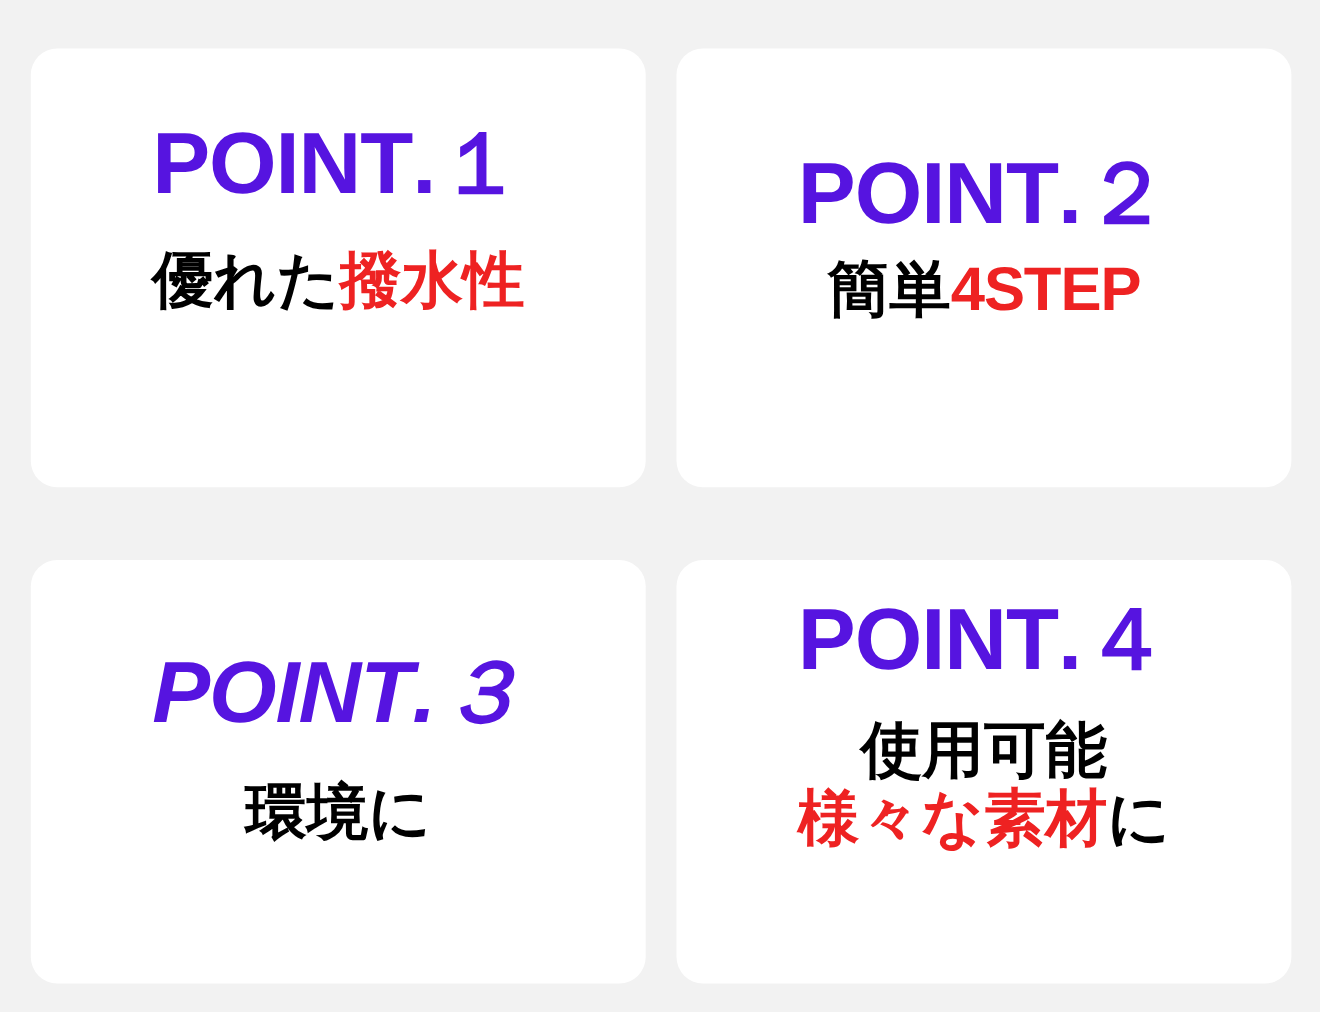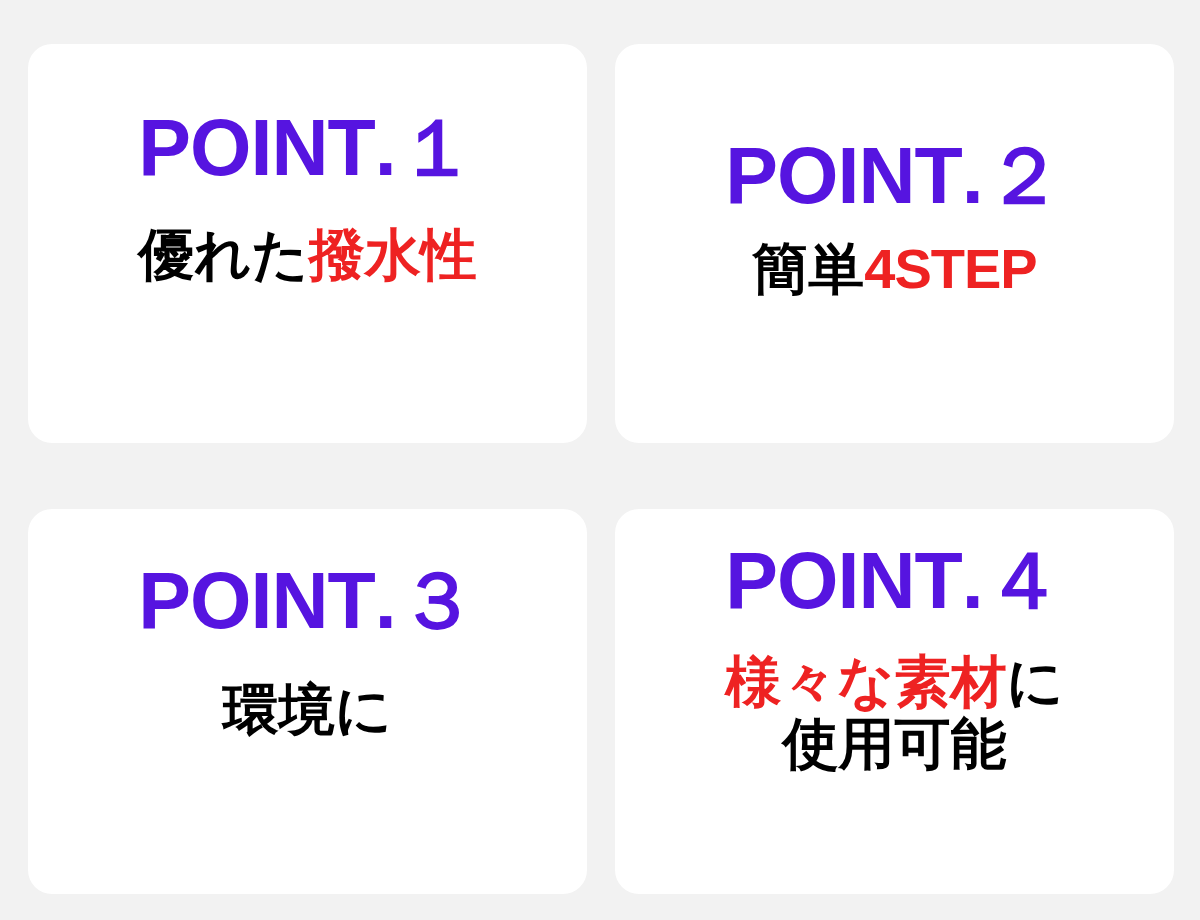--- a/index.html
+++ b/index.html
@@ -71,23 +71,23 @@
     font-family:"Liberation Sans", sans-serif;
     letter-spacing:-1px;
   }
   .subtitle .line { display:block; }
 
   
   .card-1 .point-label { margin-top:64px; }
   .card-1 .subtitle    { margin-top:36px; }
 
   .card-2 .point-label { margin-top:92px; }
-  .card-2 .subtitle    { margin-top:22px; }
+  .card-2 .subtitle    { margin-top:16px; }
 
-  .card-3 .point-label { margin-top:52px; }
+  .card-3 .point-label { margin-top:80px;font-style:italic; }
   .card-3 .subtitle    { margin-top:38px; }
 
   .card-4 .point-label { margin-top:32px; }
   .card-4 .subtitle    { margin-top:30px; }
 </style>
 </head>
 <body>
 
 <div class="board">
 
@@ -116,18 +116,18 @@
     <div class="subtitle">
       <span class="line"><span>環境に</span></span>
     </div>
   </div>
 
   <div class="card card-4">
     <div class="point-label">
       <span class="pw">POINT</span><span class="pdot">.</span><span class="pnum">４</span>
     </div>
     <div class="subtitle">
+      <span class="line"><span>使用可能</span></span>
       <span class="line"><span class="hl">様々な素材</span><span>に</span></span>
-      <span class="line"><span>使用可能</span></span>
     </div>
   </div>
 
 </div>
 
 </body></html>

